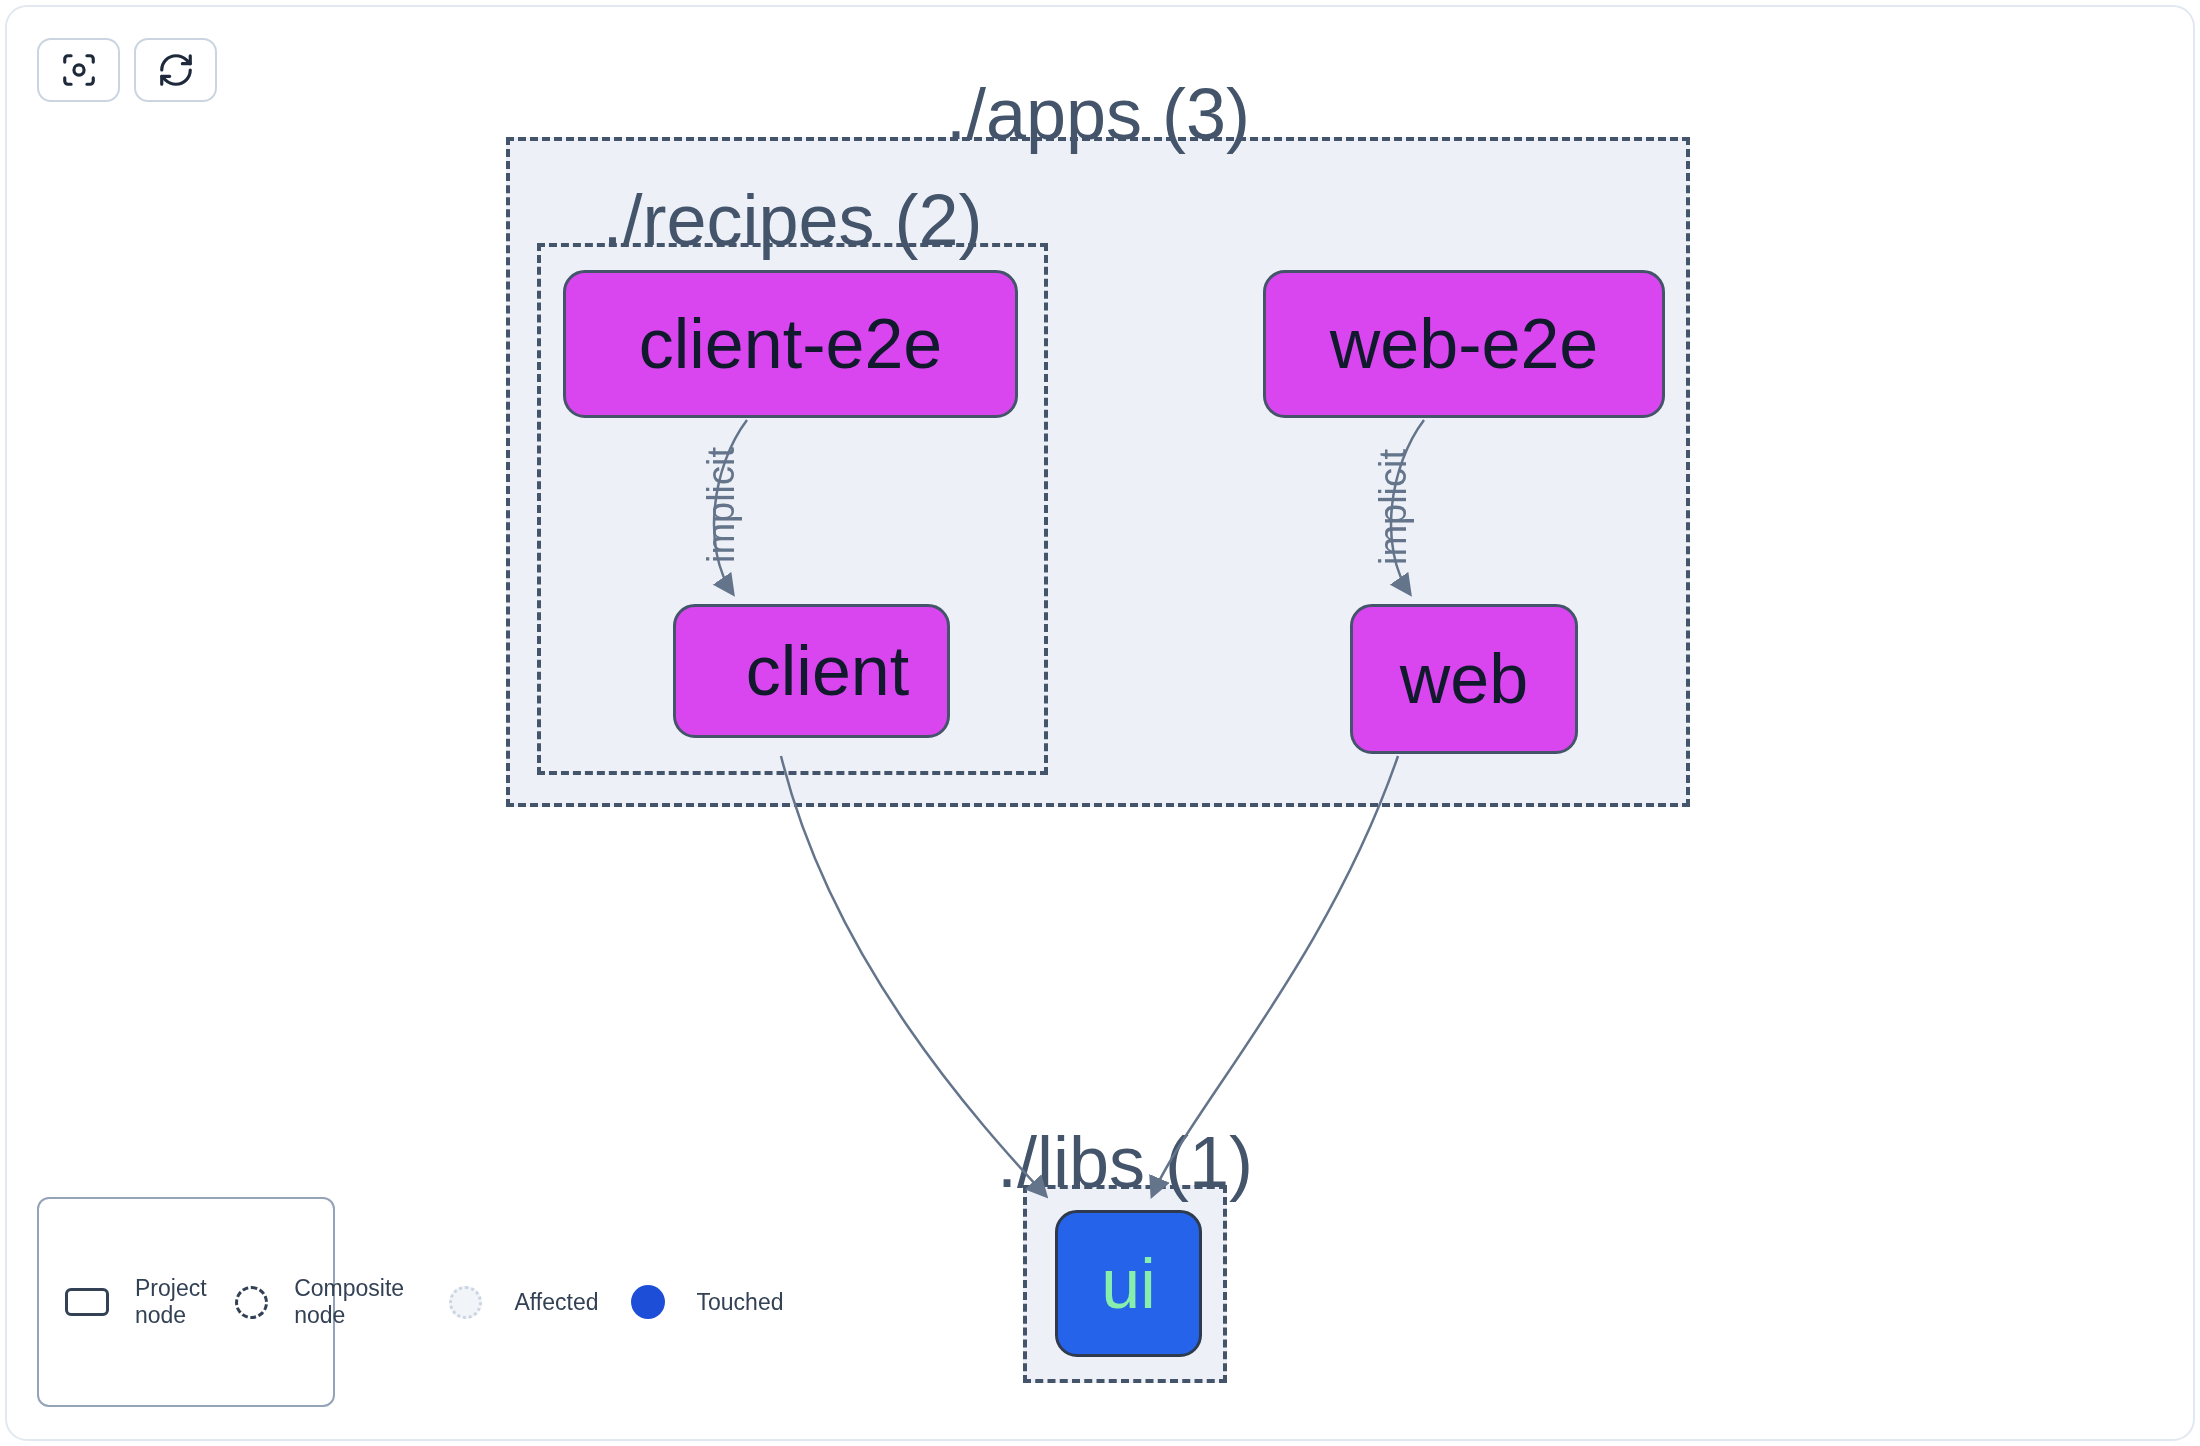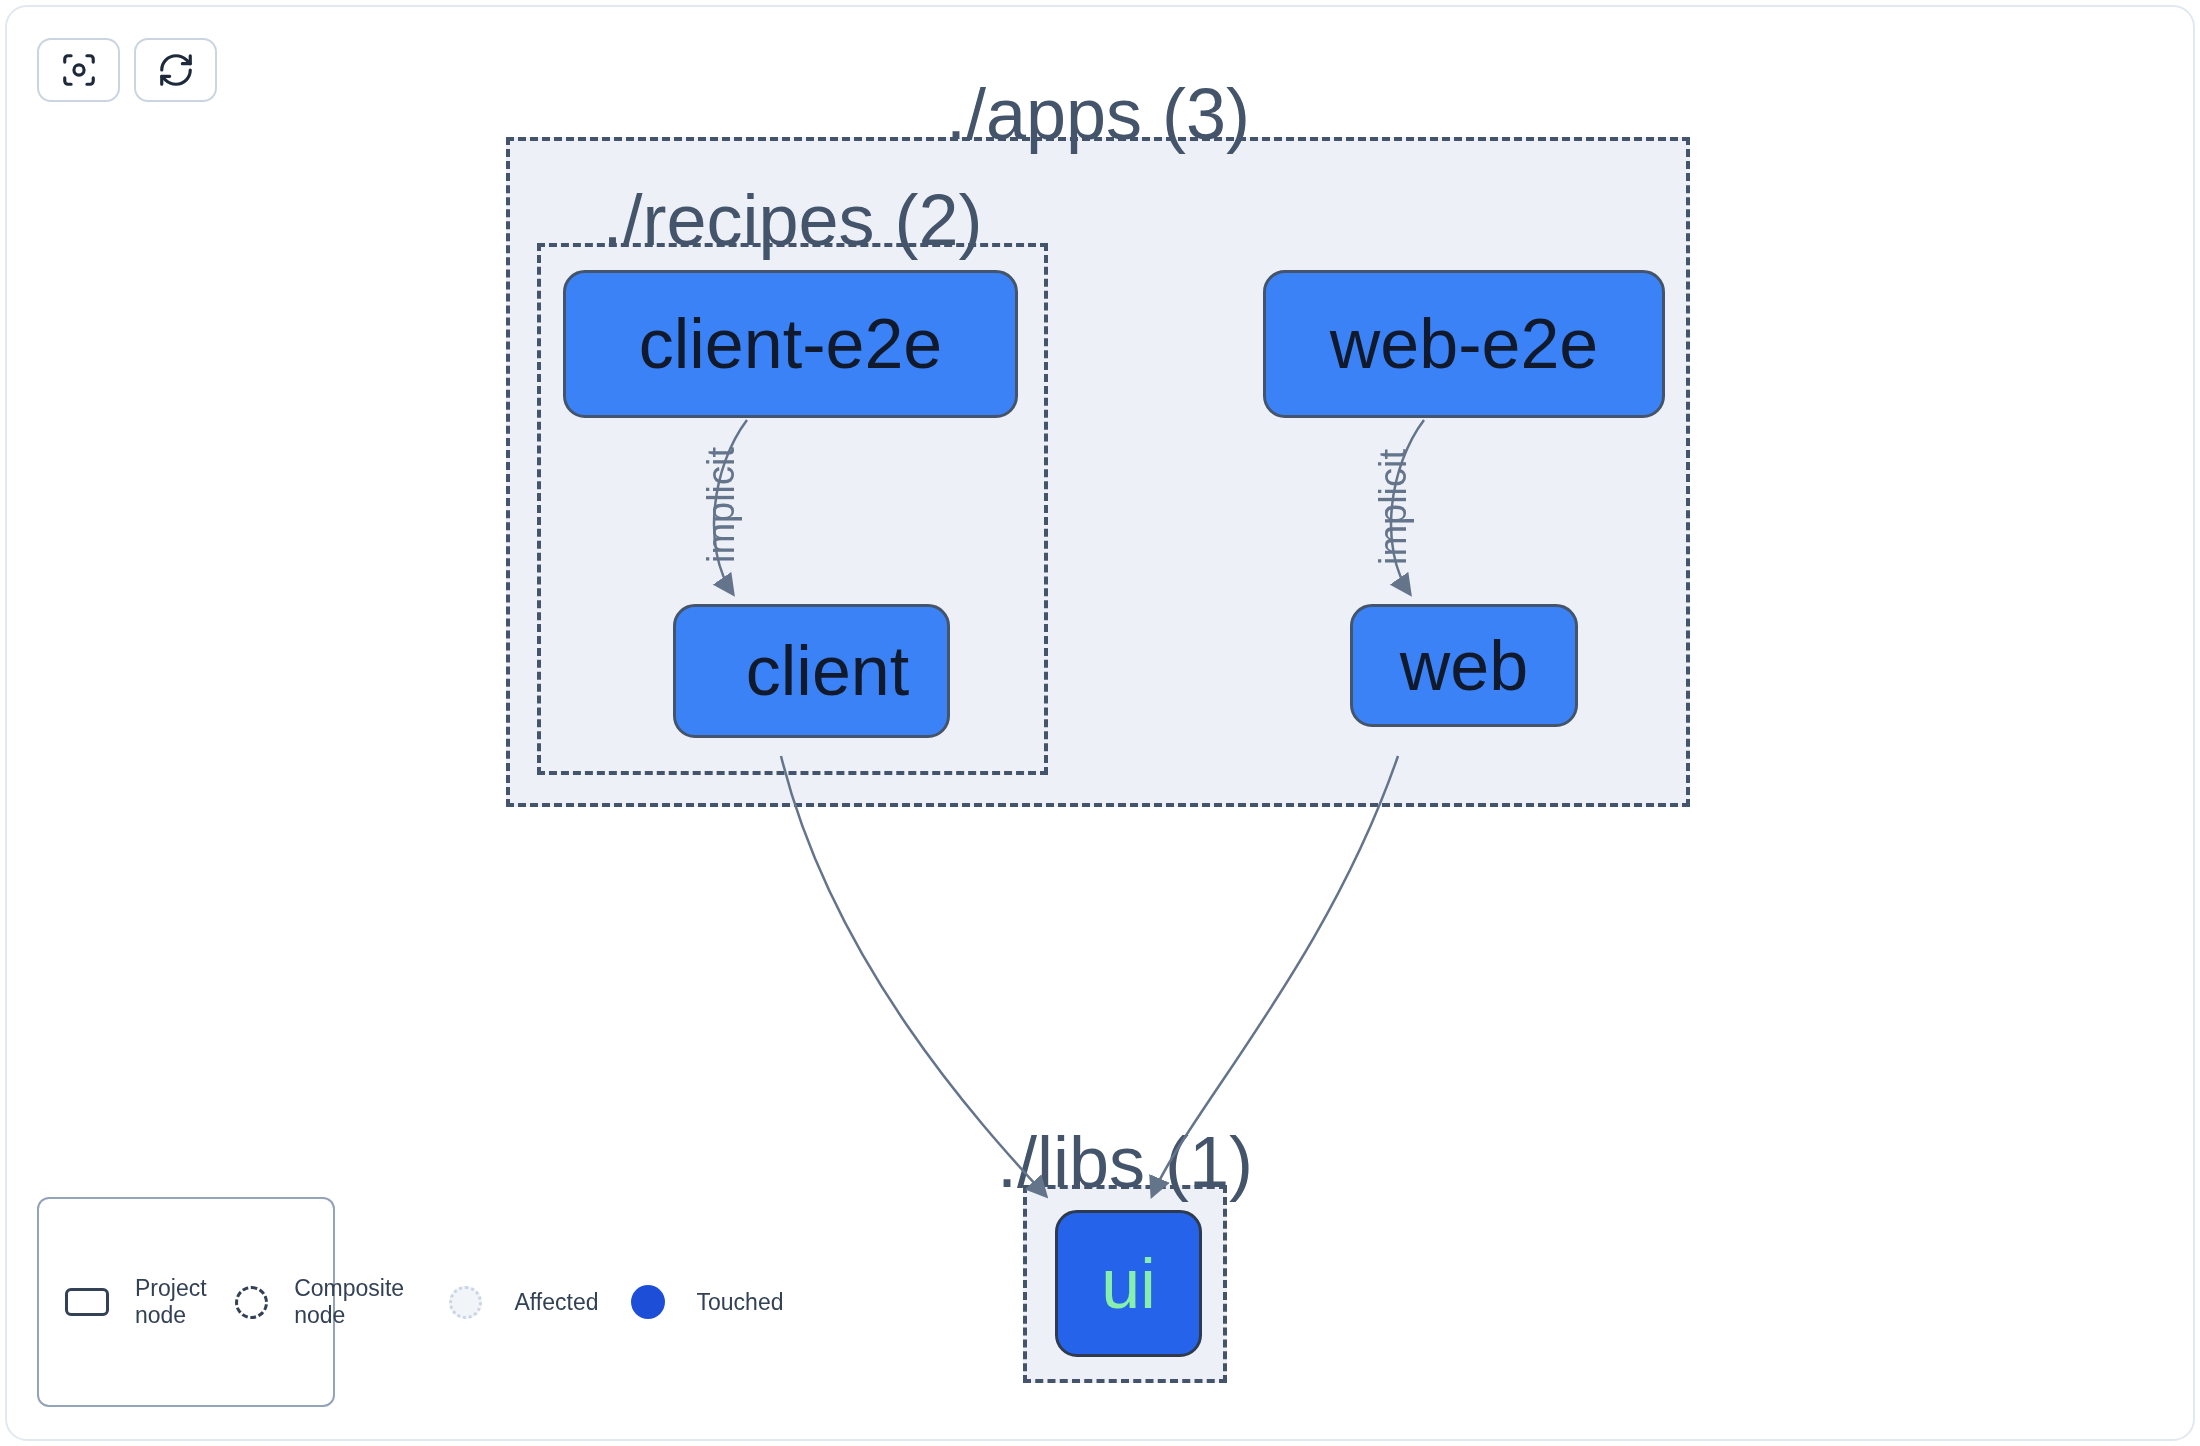--- a/index.html
+++ b/index.html
@@ -21,26 +21,26 @@
   #group-apps    { left: 506px;  top: 137px;  width: 1184px; height: 670px; }
   #group-recipes { left: 537px;  top: 243px;  width: 511px;  height: 532px; }
   #group-libs    { left: 1023px; top: 1185px; width: 204px;  height: 198px; }
 
   
   svg.edges { position: absolute; left: 0; top: 0; width: 2200px; height: 1446px; z-index: 2; }
   svg.edges path.edge { stroke: #64748b; stroke-width: 2.5; fill: none; }
 
   
   .node { position: absolute; display: flex; align-items: center; justify-content: center;
-    background: #3b82f6; border: 3px solid #44546a; border-radius: 22px;
+    background: #d946ef; border: 3px solid #44546a; border-radius: 22px;
     font-size: 70px; color: #111a2c; z-index: 3; cursor: pointer; }
   #node-client-e2e { left: 563px;  top: 270px;  width: 455px; height: 148px; }
   #node-web-e2e    { left: 1263px; top: 270px;  width: 402px; height: 148px; text-align: center; }
   #node-client     { left: 673px;  top: 604px;  width: 277px; height: 134px; padding-left: 32px; }
-  #node-web        { left: 1350px; top: 604px;  width: 228px; height: 123px; }
+  #node-web        { left: 1350px; top: 604px;  width: 228px; height: 150px; }
   #node-ui         { left: 1055px; top: 1210px; width: 147px; height: 147px;
                      background: #2563eb; color: #86efac; border-color: #2f3a4f; }
 
   
   .edge-label { position: absolute; font-size: 38px; color: #64748b; white-space: nowrap;
     transform: translate(-50%, -50%) rotate(-90deg); z-index: 4; }
   #edge-label-0 { left: 721px;  top: 505px; }
   #edge-label-1 { left: 1393px; top: 507px; }
 
   

